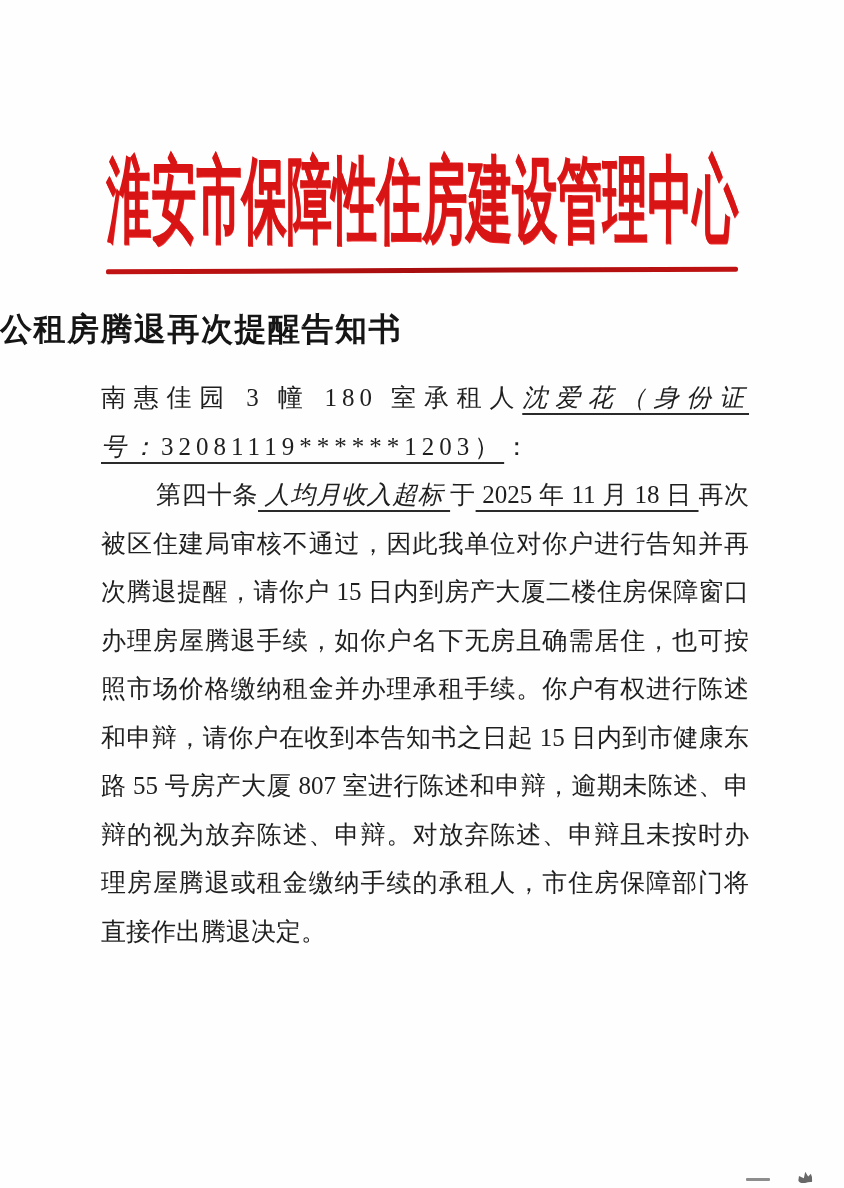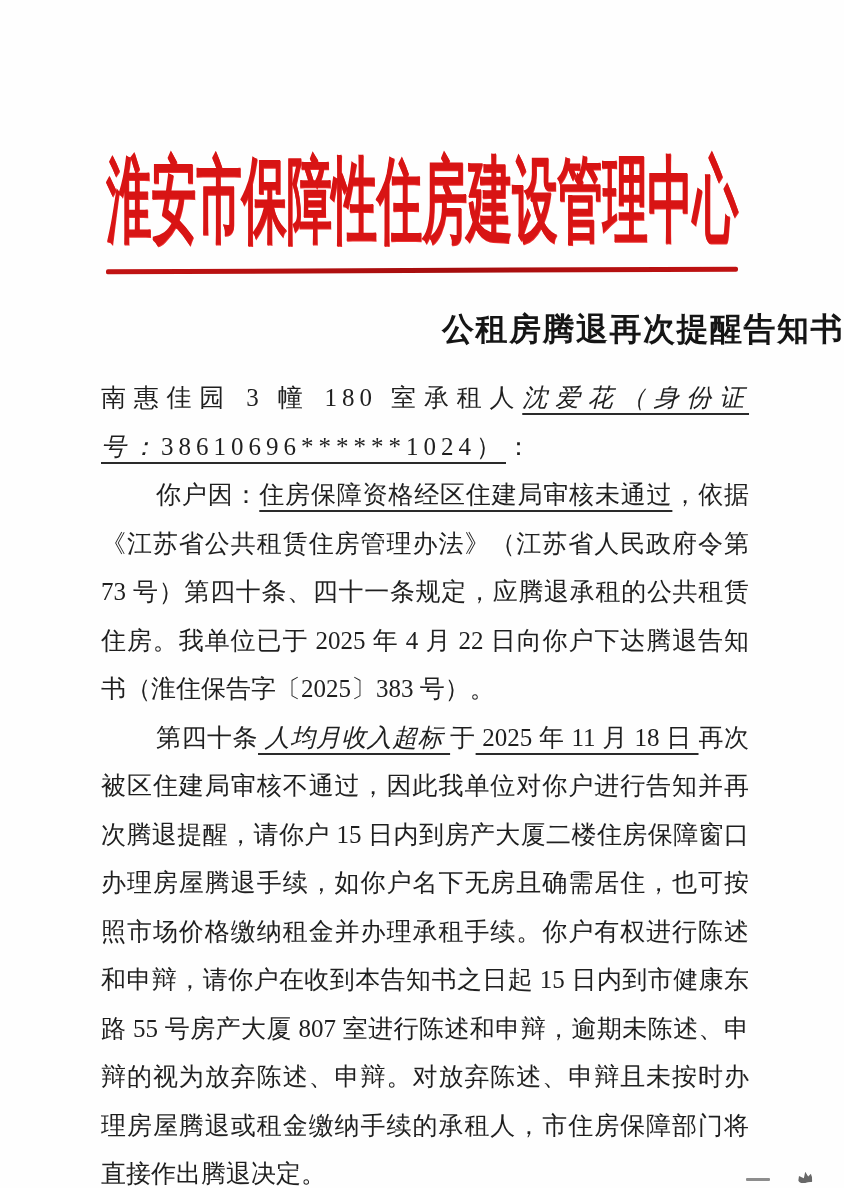--- a/index.html
+++ b/index.html
@@ -39,21 +39,21 @@
     transform: translateX(-50%) rotate(-0.25deg);
     border-radius: 2px;
   }
 
   
   .doc-title {
     position: absolute;
     top: 308px;
     left: 0;
     width: 100%;
-    text-align: right;
+    text-align: left;
     font-size: 32px;
     font-weight: bold;
     letter-spacing: 1.5px;
     color: #151515;
     margin: 0;
   }
 
   
   .doc-body {
     position: absolute;
@@ -104,21 +104,20 @@
 
 <div class="page">
 
   <div class="letterhead">淮安市保障性住房建设管理中心</div>
 
   <div class="red-rule"></div>
 
   <h2 class="doc-title">公租房腾退再次提醒告知书</h2>
 
   <div class="doc-body">
-      <p class="para spread"><span>南惠佳园 3 幢 180 室承租人</span><span class="u fill">沈爱花（身份证号：</span><span class="u">38610696******1024）</span><span>：</span></p>
-      <p class="para indent"><span>你户因：</span><span class="u">住房保障资格经区住建局审核未通过</span><span>，依据《江苏省公共租赁住房管理办法》（江苏省人民政府令第 73 号）第四十条、四十一条规定，应腾退承租的公共租赁住房。我单位已于 2025 年 4 月 22 日向你户下达腾退告知书（淮住保告字〔2025〕383 号）。</span></p>
+      <p class="para spread"><span>南惠佳园 3 幢 180 室承租人</span><span class="u fill">沈爱花（身份证号：</span><span class="u">32081119******1203）</span><span>：</span></p>
       <p class="para indent"><span>第四十条</span><span class="u fill">&nbsp;人均月收入超标&nbsp;</span><span>于</span><span class="u">&nbsp;2025 年 11 月 18 日&nbsp;</span><span>再次被区住建局审核不通过，因此我单位对你户进行告知并再次腾退提醒，请你户 15 日内到房产大厦二楼住房保障窗口办理房屋腾退手续，如你户名下无房且确需居住，也可按照市场价格缴纳租金并办理承租手续。你户有权进行陈述和申辩，请你户在收到本告知书之日起 15 日内到市健康东路 55 号房产大厦 807 室进行陈述和申辩，逾期未陈述、申辩的视为放弃陈述、申辩。对放弃陈述、申辩且未按时办理房屋腾退或租金缴纳手续的承租人，市住房保障部门将直接作出腾退决定。</span></p>
     </div>
 
   <div class="artifact-dash"></div>
   <div class="artifact-smudge"></div>
 
 </div>
 
 </body></html>

